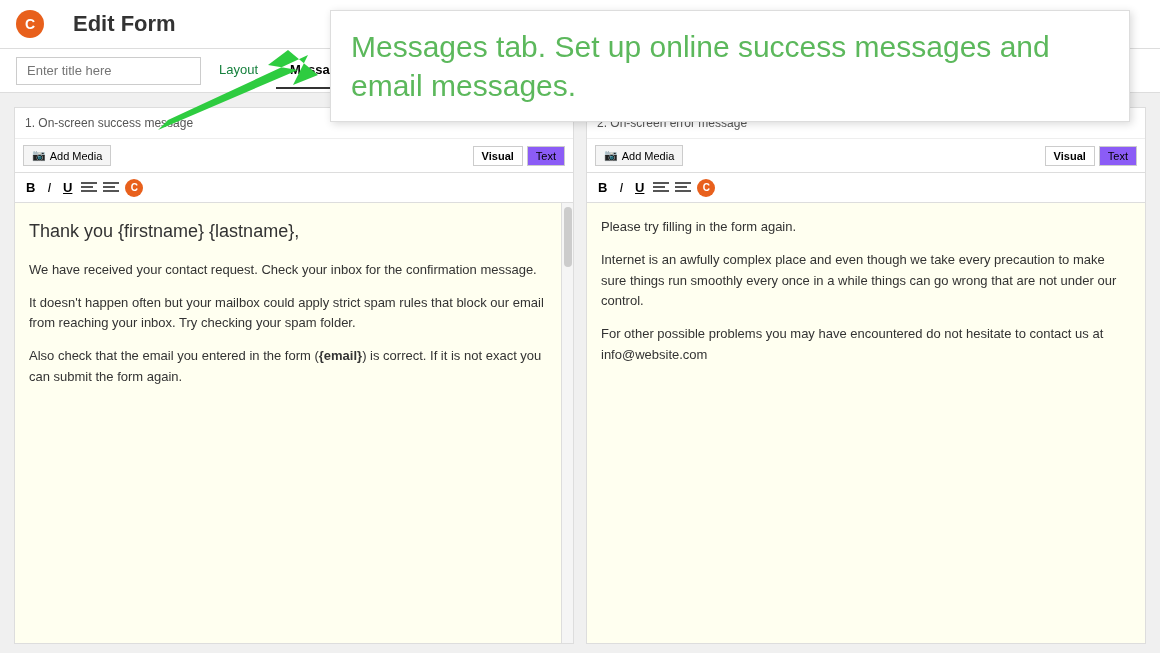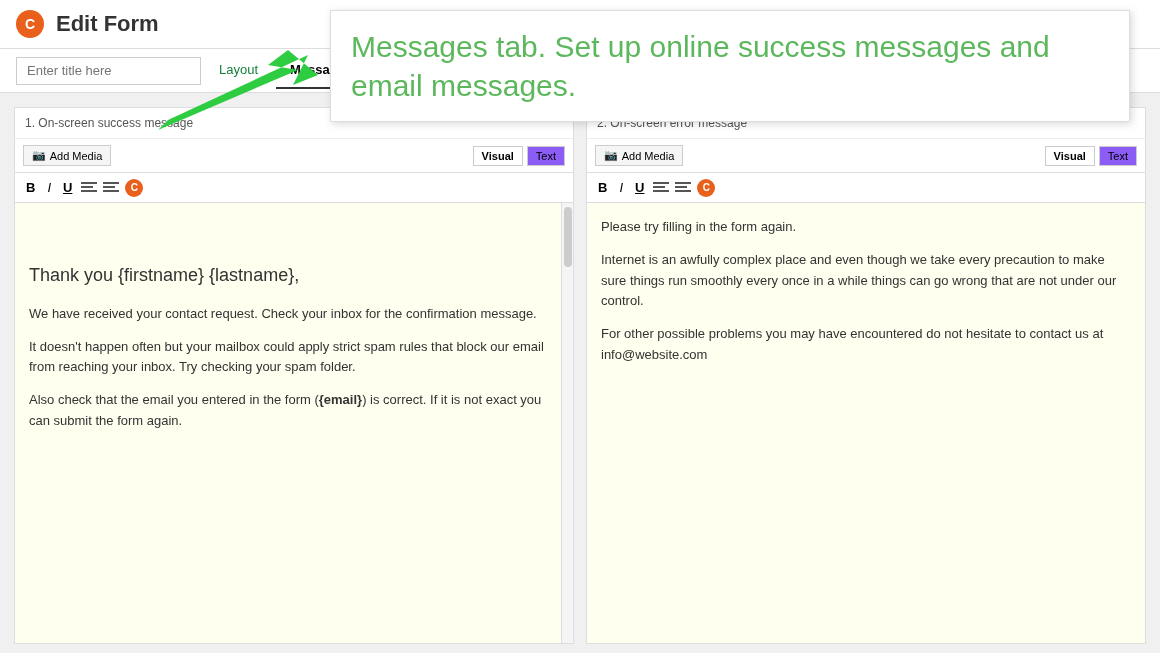--- a/index.html
+++ b/index.html
@@ -1,21 +1,21 @@
 <!DOCTYPE html>
 <html><head>
   <meta charset="utf-8">
   <style>
     * { box-sizing: border-box; margin: 0; padding: 0; }
     body { font-family: Arial, sans-serif; font-size: 13px; background: #f0f0f0; color: #333; width: 1160px; height: 653px; overflow: hidden; }
 
     
     .header { background: #fff; border-bottom: 1px solid #ddd; padding: 10px 16px; display: flex; align-items: center; gap: 12px; }
     .brand-icon { width: 28px; height: 28px; background: #e8601c; border-radius: 50%; display: flex; align-items: center; justify-content: center; color: #fff; font-weight: bold; font-size: 14px; flex-shrink: 0; }
-    .page-title { font-size: 22px; font-weight: bold; color: #333; }
+    .page-title { font-size: 22px; font-weight: bold; color: #333; margin-left: 17px; }
 
     
     .tooltip-popup { position: absolute; top: 10px; left: 330px; background: #fff; border: 1px solid #ddd; box-shadow: 2px 2px 8px rgba(0,0,0,0.15); padding: 16px 20px; z-index: 100; max-width: 800px; }
     .tooltip-popup p { font-size: 30px; color: #5cb85c; line-height: 1.3; }
 
     
     .navbar { background: #fff; border-bottom: 1px solid #ddd; display: flex; align-items: center; padding: 0 16px; height: 44px; gap: 4px; position: relative; }
     .nav-title-input { border: 1px solid #ccc; padding: 5px 10px; font-size: 13px; color: #ef4444; width: 185px; height: 28px; }
     .tab { padding: 10px 14px; cursor: pointer; font-size: 13px; color: #15803d; border: none; background: none; border-bottom: 2px solid transparent; }
     .tab.active { font-weight: bold; color: #000; border-bottom: 2px solid #333; }
@@ -46,21 +46,21 @@
     .fmt-icon span:nth-child(2) { width: 70%; }
     .c-brand { width: 18px; height: 18px; background: #e8601c; border-radius: 50%; display: flex; align-items: center; justify-content: center; color: #fff; font-size: 10px; font-weight: bold; cursor: pointer; }
 
     
     .editor-content-wrap { flex: 1; overflow: hidden; display: flex; }
     .editor-content { flex: 1; padding: 14px; background: #fffff0; border: none; font-size: 13px; line-height: 1.6; overflow-y: auto; }
     .scrollbar-area { width: 12px; background: #f5f5f5; border-left: 1px solid #ddd; display: flex; flex-direction: column; align-items: center; }
     .scrollbar-thumb { width: 8px; height: 60px; background: #ccc; border-radius: 4px; margin-top: 4px; }
 
     
-    .content-heading { font-size: 18px; font-weight: normal; margin-bottom: 14px; margin-top: 44px; }
+    .content-heading { font-size: 18px; font-weight: normal; margin-bottom: 14px; }
     .content-para { margin-bottom: 12px; font-size: 13px; }
     .content-bold-para { font-weight: bold; margin-bottom: 10px; font-size: 13px; }
 
     
     .arrow-container { position: absolute; top: 50px; left: 158px; z-index: 200; pointer-events: none; }
   </style>
 </head>
 <body>
 
 <div class="header">

